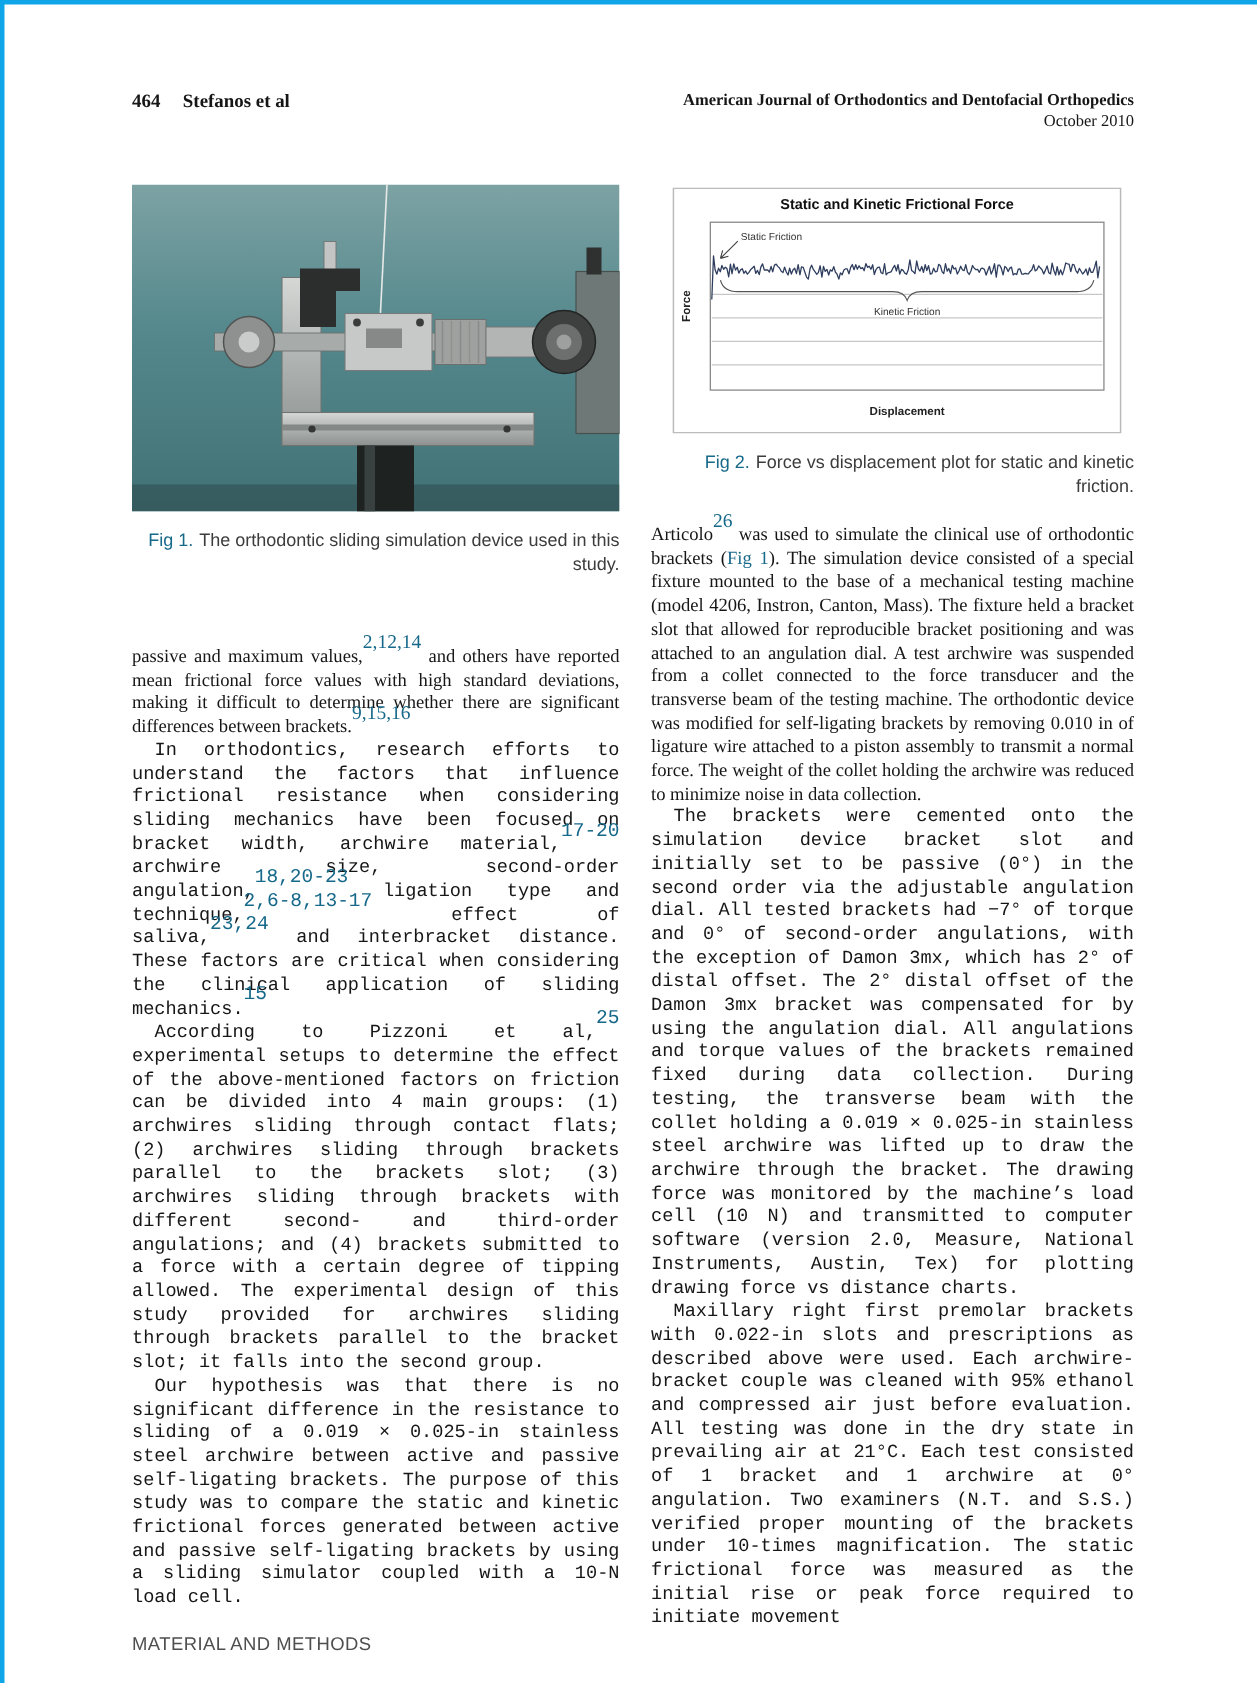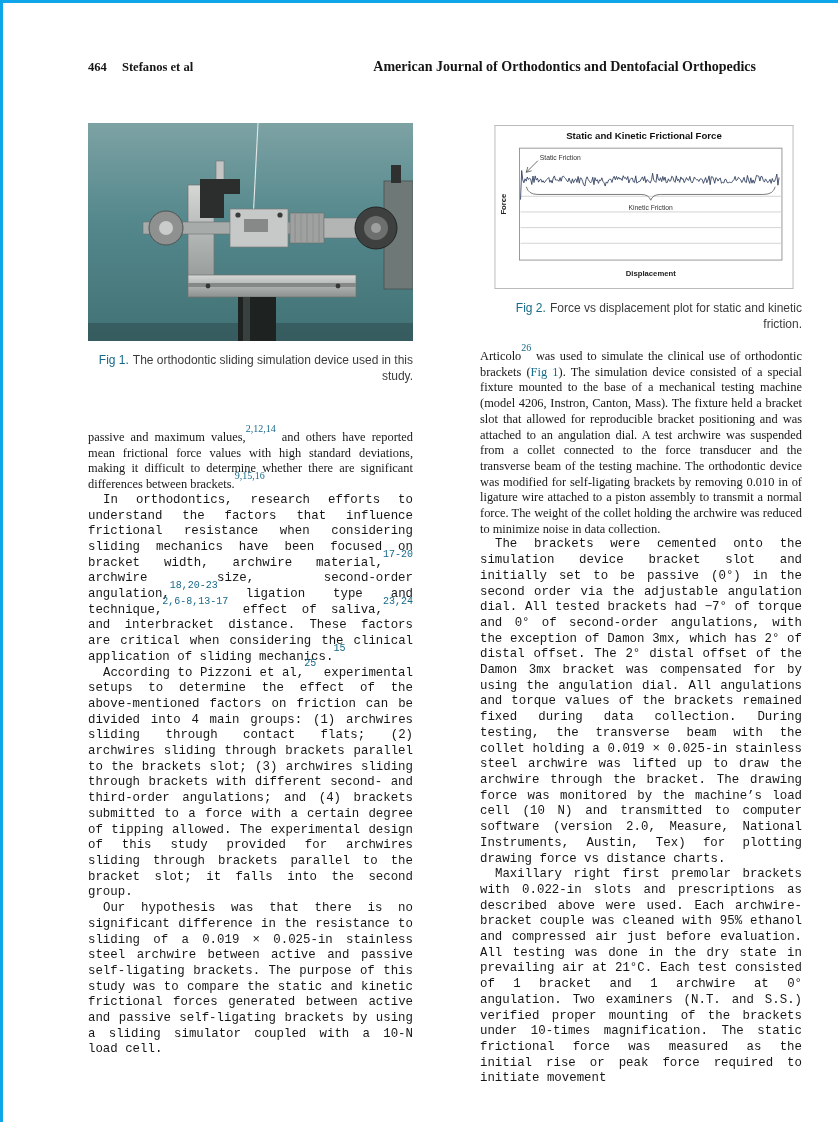--- a/index.html
+++ b/index.html
@@ -4,43 +4,43 @@
 <style>
   html,body{margin:0;padding:0;background:#ffffff;}
   .page{position:relative;width:836px;height:1120px;background:#ffffff;border:3px solid #0ea5e9;
         font-family:"Liberation Serif",serif;color:#161616;overflow:hidden;}
 
   
   .pagehead{position:absolute;top:57px;left:85px;width:668px;display:flex;
             justify-content:space-between;align-items:flex-start;}
   .ph-left{font-size:12.6px;font-weight:bold;}
   .pnum{margin-right:15px;}
-  .ph-right{text-align:right;font-size:14px;line-height:14px;}
+  .ph-right{text-align:right;font-size:11px;line-height:14px;}
   .ph-right .jname{font-weight:bold;}
   .ph-right .issue{font-weight:normal;}
 
   
   .col{position:absolute;}
   .col-left{left:85px;top:120px;width:325px;}
-  .col-right{left:431px;top:122px;width:322px;margin-left:46px;}
+  .col-right{left:431px;top:122px;width:322px;}
 
   figure{margin:0;}
   .photo{width:325px;height:218px;}
   .photo svg,.chart{display:block;}
   .chart{margin-left:14px;}
 
   .figcap{font-family:"Liberation Sans",sans-serif;font-size:12px;line-height:15.5px;
           color:#3c3c3c;margin:12px 0 0 0;}
   .figcap .figlabel{color:var(--link,#17698a);margin-right:4px;}
   .cap1{margin-bottom:46px;text-align:right;}
   .cap2{margin-bottom:17px;text-align:right;}
 
   p.body{margin:0;font-size:12.4px;line-height:15.7px;text-align:justify;}
   p.indent{text-indent:15px;font-family:Liberation Mono, monospace;}
-  sup.cite{font-size:10px;color:var(--link,#17698a);line-height:0;position:relative;top:-4px;}
+  sup.cite{font-size:13px;color:var(--link,#17698a);line-height:0;position:relative;top:-4px;}
   .figref{color:var(--link,#17698a);}
   h2.section{font-family:"Liberation Sans",sans-serif;font-size:12.3px;font-weight:normal;
              color:#4e4e4e;letter-spacing:.3px;margin:15px 0 10px 0;}
 
   
   .chart-frame{fill:#ffffff;stroke:#b9b9b9;stroke-width:1;}
   .plot-frame{fill:none;stroke:#8a8a8a;stroke-width:0.9;}
   .chart-title{font-family:"Liberation Sans",sans-serif;font-size:10px;font-weight:bold;
                fill:#101010;text-anchor:middle;}
   .axis{font-family:"Liberation Sans",sans-serif;font-size:8px;font-weight:bold;fill:#222;text-anchor:middle;}
@@ -54,20 +54,21 @@
 <body>
 
 <div class="page">
 
   <header class="pagehead">
     <div class="ph-left">
       <span class="pnum">464</span><span>Stefanos et al</span>
     </div>
     <div class="ph-right">
       <div class="jname">American Journal of Orthodontics and Dentofacial Orthopedics</div>
+      <div class="issue">October 2010</div>
     </div>
   </header>
 
   <section class="col col-left">
 
     <figure>
       <div class="photo">
         <svg viewBox="0 0 325 218" width="325" height="218">
           <defs>
             <linearGradient id="bgG" x1="0" y1="0" x2="0" y2="1">
@@ -125,20 +126,21 @@
       <figcaption class="figcap cap1">
         <span class="figlabel">Fig 1.</span><span>The orthodontic sliding simulation device used in this study.</span>
       </figcaption>
     </figure>
 
     <p class="body"><span>passive and maximum values,</span><sup class="cite">2,12,14</sup><span> and others have reported mean frictional force values with high standard deviations, making it difficult to determine whether there are significant differences between brackets.</span><sup class="cite">9,15,16</sup></p>
     <p class="body indent"><span>In orthodontics, research efforts to understand the factors that influence frictional resistance when considering sliding mechanics have been focused on bracket width, archwire material,</span><sup class="cite">17-20</sup><span> archwire size, second-order angulation,</span><sup class="cite">18,20-23</sup><span> ligation type and technique,</span><sup class="cite">2,6-8,13-17</sup><span> effect of saliva,</span><sup class="cite">23,24</sup><span> and interbracket distance. These factors are critical when considering the clinical application of sliding mechanics.</span><sup class="cite">15</sup></p>
     <p class="body indent"><span>According to Pizzoni et al,</span><sup class="cite">25</sup><span> experimental setups to determine the effect of the above-mentioned factors on friction can be divided into 4 main groups: (1) archwires sliding through contact flats; (2) archwires sliding through brackets parallel to the brackets slot; (3) archwires sliding through brackets with different second- and third-order angulations; and (4) brackets submitted to a force with a certain degree of tipping allowed. The experimental design of this study provided for archwires sliding through brackets parallel to the bracket slot; it falls into the second group.</span></p>
     <p class="body indent"><span>Our hypothesis was that there is no significant difference in the resistance to sliding of a 0.019 × 0.025-in stainless steel archwire between active and passive self-ligating brackets. The purpose of this study was to compare the static and kinetic frictional forces generated between active and passive self-ligating brackets by using a sliding simulator coupled with a 10-N load cell.</span></p>
 
+    <h2 class="section">MATERIAL AND METHODS</h2>
 
   </section>
 
   <section class="col col-right">
 
     <figure>
       <svg class="chart" viewBox="0 0 310 170" width="300" height="164">
         <rect class="chart-frame" x="0.5" y="0.5" width="309" height="169"></rect>
         <text class="chart-title" x="155" y="15">Static and Kinetic Frictional Force</text>
         <rect class="plot-frame" x="26" y="24" width="272" height="116"></rect>

